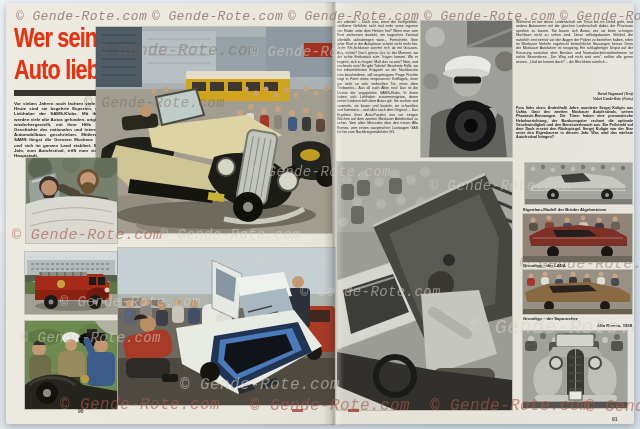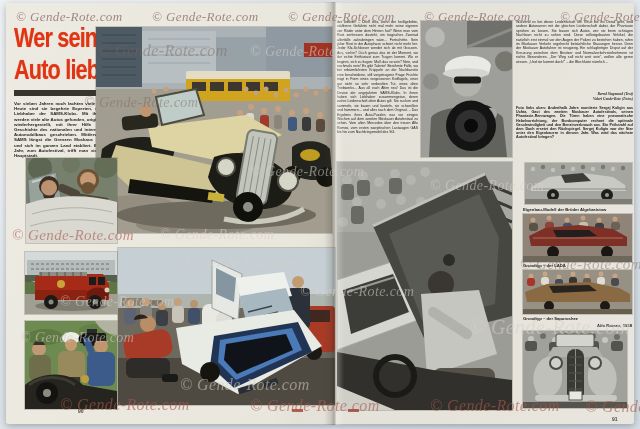--- a/index.html
+++ b/index.html
@@ -16,21 +16,21 @@
   .photo svg{display:block;width:100%;height:100%;}
   .txt{position:absolute;z-index:2;color:#1d1c1a;text-align:justify;overflow:hidden;hyphens:auto;}
   .title{position:absolute;z-index:2;color:#e23410;font-weight:bold;font-size:27px;line-height:31px;
     letter-spacing:-1px;transform:scaleX(.8);transform-origin:left top;white-space:nowrap;
     text-shadow:0 0 1px rgba(180,30,0,.4);}
   .rule{position:absolute;z-index:2;background:#38342e;}
   .cap{position:absolute;z-index:2;font-weight:bold;color:#23211e;font-size:4.2px;line-height:5px;overflow:hidden;}
   .pn{position:absolute;z-index:2;font-size:5px;font-weight:bold;color:#4a453e;}
   .credits{position:absolute;z-index:2;font-style:italic;font-weight:bold;color:#2a2724;
     font-size:3.7px;line-height:4.6px;text-align:right;font-family:"Liberation Serif",serif;}
-  .wm{position:absolute;z-index:5;font-family:Liberation Serif, serif;font-style:italic;
+  .wm{position:absolute;z-index:5;font-family:Liberation Mono, monospace;font-style:italic;
     white-space:nowrap;pointer-events:none;letter-spacing:.4px;}
   .wm-top{font-size:13px;color:rgba(150,122,116,.88);}
   .wm-soft{font-size:14px;color:rgba(215,208,200,.55);}
   .wm-dark{font-size:15px;color:rgba(122,100,92,.45);}
   .wm-red{font-size:15px;color:rgba(168,88,74,.62);}
   .gutter{position:absolute;left:324px;top:2px;width:20px;height:423px;z-index:3;pointer-events:none;
     background:linear-gradient(90deg,rgba(60,55,45,0) 0%,rgba(60,55,45,.16) 35%,rgba(35,32,26,.30) 50%,rgba(255,255,248,.28) 63%,rgba(60,55,45,0) 100%);}
   .mark{position:absolute;z-index:4;background:#9e3424;opacity:.75;}
 </style>
 </head>

